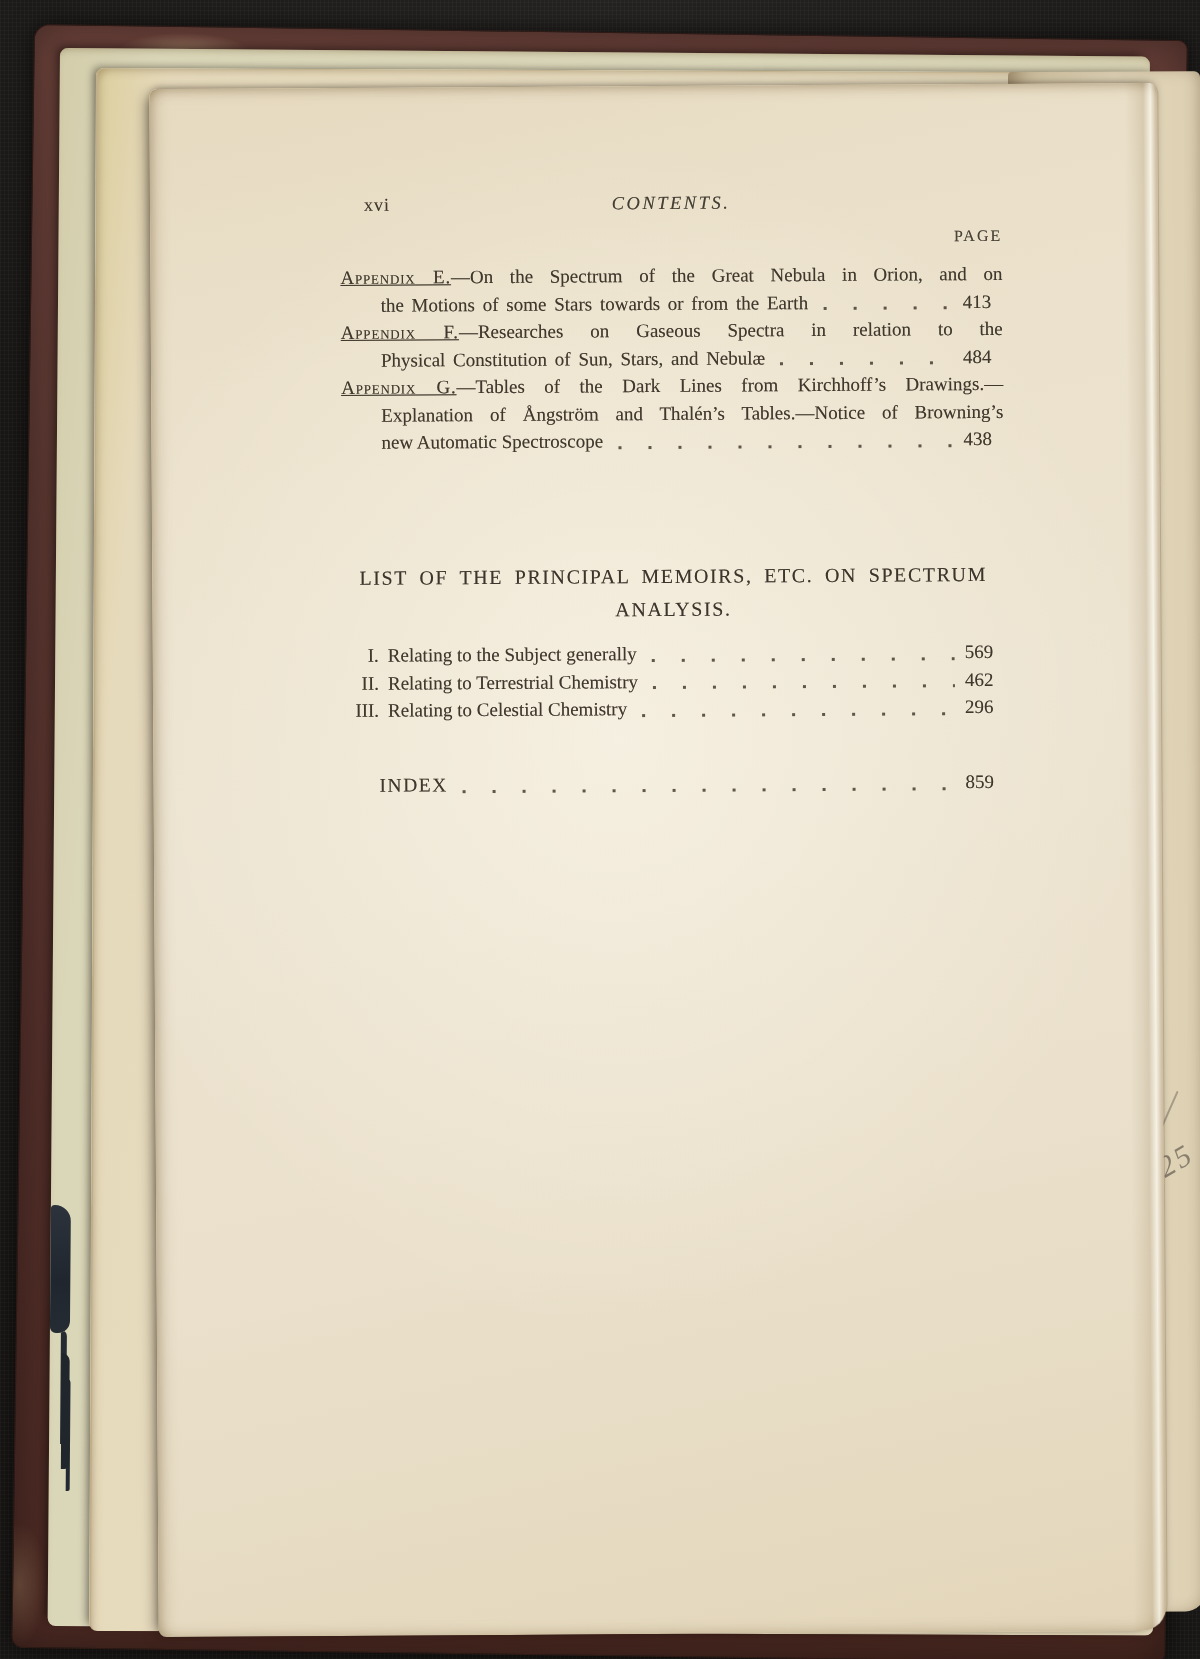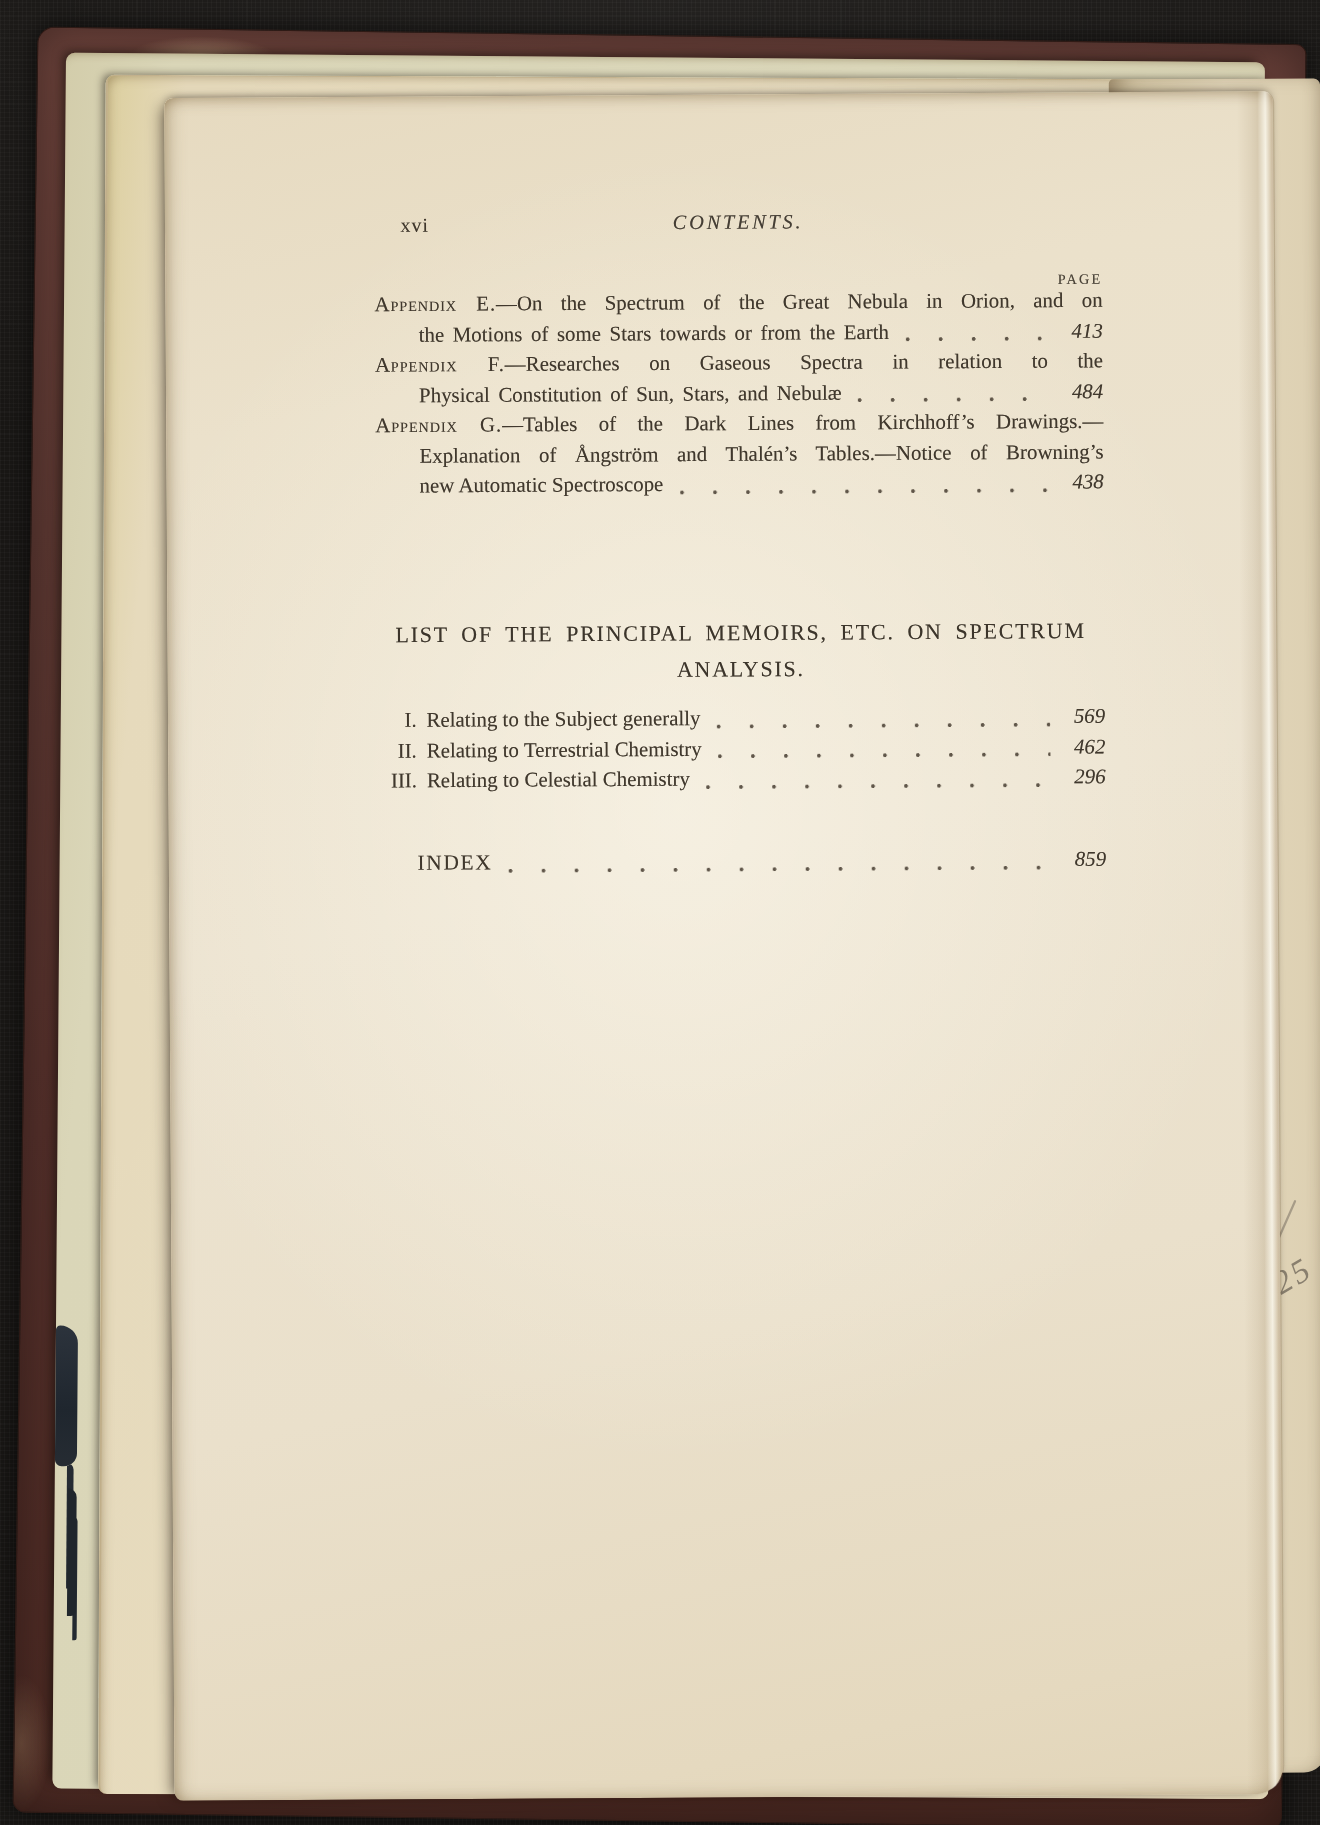--- a/index.html
+++ b/index.html
@@ -93,34 +93,34 @@
     position:absolute;top:0;bottom:0;right:-1px;width:34px;border-radius:0 10px 26px 0;
     background:linear-gradient(90deg, rgba(0,0,0,0) 0, rgba(130,105,65,.10) 35%, rgba(130,105,65,.18) 55%, rgba(255,255,248,.55) 76%, rgba(150,120,80,.26) 92%, rgba(120,95,60,.22) 100%);
   }
   
   .textblock{position:absolute;left:190px;top:0;width:662px;height:100%;
     font-size:19px;line-height:27.5px;text-shadow:0 0 .5px rgba(62,55,45,.45);}
   .headrow{position:absolute;top:104px;left:0;width:100%;height:26px;}
   .folio{position:absolute;left:24px;top:0;font-size:18px;letter-spacing:1px;}
   .runtitle{position:absolute;left:0;width:100%;text-align:center;
     font-style:italic;font-size:18.5px;letter-spacing:2.5px;color:#453e35;}
-  .pagecol{position:absolute;top:156px;right:0;font-size:13px;letter-spacing:2px;color:#4a4338;}
+  .pagecol{position:absolute;top:138px;right:0;font-size:16px;letter-spacing:2px;color:#4a4338;}
   .entries{position:absolute;top:176px;left:0;width:100%;}
   .jline{text-align:justify;text-align-last:justify;width:100%;}
-  .sc{font-variant:small-caps;letter-spacing:.8px;}
+  .sc{font-variant:small-caps;letter-spacing:.8px;text-decoration:underline;}
   .row{display:flex;align-items:baseline;width:100%;}
   .ind{padding-left:40px;box-sizing:border-box;}
   .lbl{white-space:nowrap;}
   .ws{word-spacing:3px;}
   .dots{
     flex:1;height:5px;align-self:flex-end;margin:0 10px 5px 14px;
     background-image:radial-gradient(circle at 2.5px 2.5px, rgba(70,60,48,.85) 1.5px, rgba(0,0,0,0) 1.9px);
     background-size:30px 5px;background-repeat:repeat-x;
   }
-  .pg{min-width:40px;text-align:right;font-style:italic;}
+  .pg{min-width:40px;text-align:left;}
   .heading{position:absolute;top:474px;left:0;width:100%;text-align:center;
     font-size:20px;line-height:33px;letter-spacing:1.6px;word-spacing:5px;color:#3c352b;}
   .memoirs{position:absolute;top:554px;left:0;width:100%;}
   .numeral{width:36px;text-align:right;margin-right:9px;flex:none;}
   .indexrow{position:absolute;top:684px;left:0;width:100%;}
   .idx{letter-spacing:1.5px;font-size:19.5px;margin-left:36px;}
 </style>
 </head>
 <body>
 

